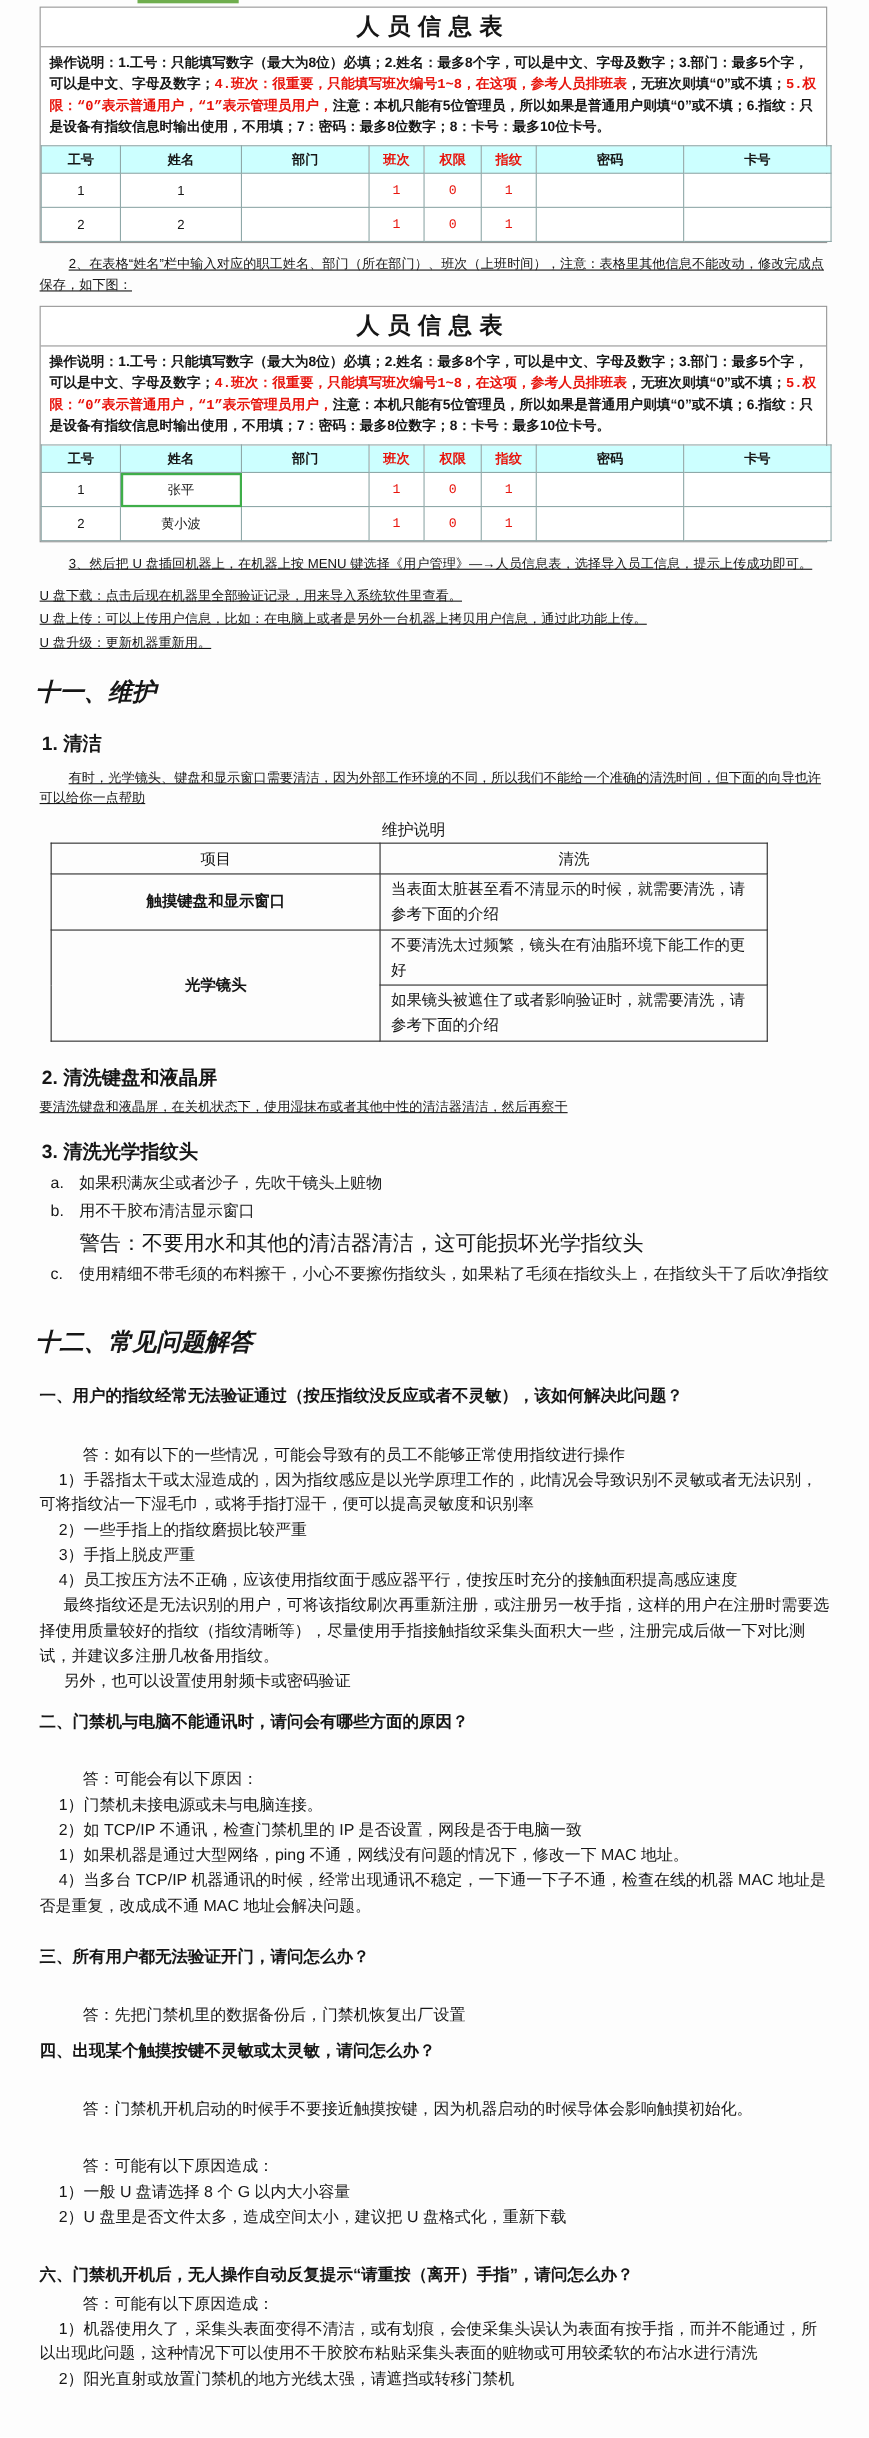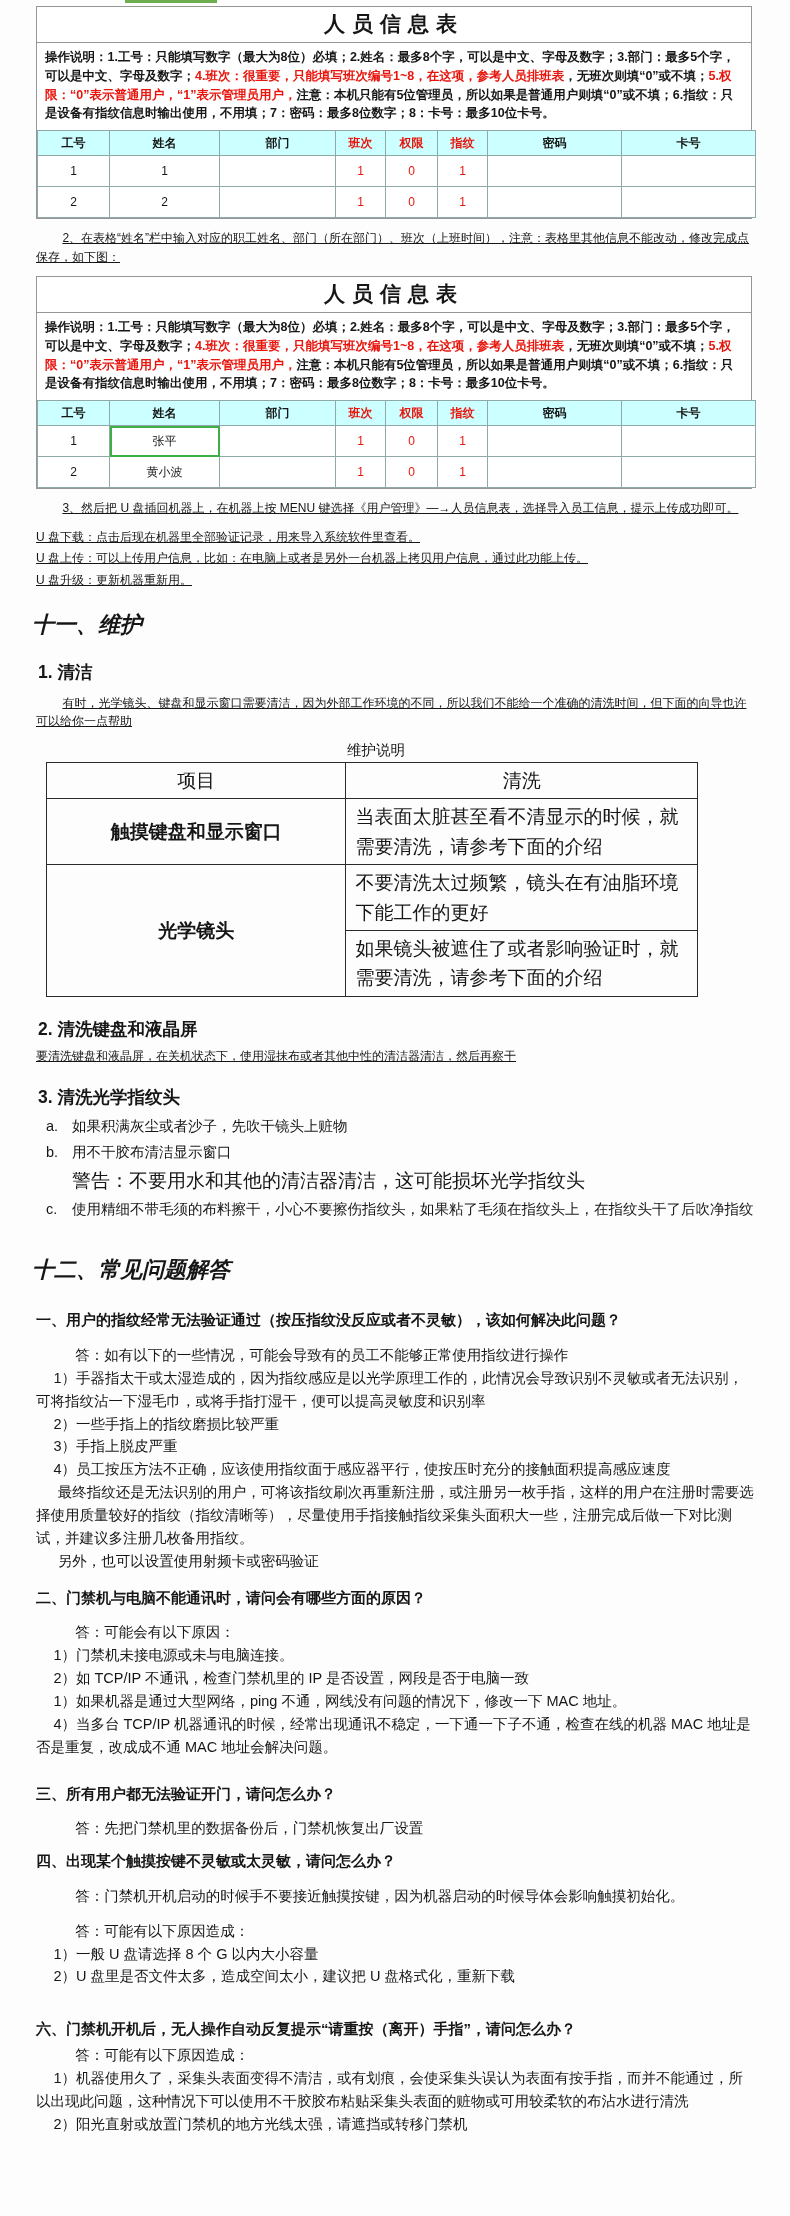--- a/index.html
+++ b/index.html
@@ -6,50 +6,50 @@
   body{font-family:"Liberation Sans","DejaVu Sans",sans-serif;color:#161616;}
   .page{position:relative;width:790px;min-height:2216px;box-sizing:border-box;
         background:#fdfdfd;padding:6px 34px 30px 36px;overflow:hidden;}
   .green-frag{position:absolute;top:0;left:125px;width:92px;height:3px;background:#6fae4e;}
 
   
   .info-box{border:1px solid #969696;margin:0 4px 10px 0;background:#fff;}
   .box-title{text-align:center;font-size:21px;font-weight:bold;letter-spacing:7px;
              padding:3px 0 4px;border-bottom:1px solid #969696;}
   .instructions{margin:0;padding:5px 8px 7px;font-size:12.5px;font-weight:bold;line-height:1.5;}
-  .red{color:#e8150d;}
+  .red{color:#e8150d;font-family:Liberation Mono, monospace;}
 
   .ptable{width:100%;border-collapse:collapse;table-layout:fixed;font-size:12px;
           text-align:center;border-radius:14px;}
   .ptable th,.ptable td{border:1px solid #8fa8a8;padding:0;overflow:hidden;}
   .ptable th{background:#ccffff;font-weight:bold;height:24px;}
   .ptable td{height:30px;background:#fff;}
   .ptable .selected{outline:2px solid #3fae49;outline-offset:-2px;}
 
   .para{font-size:12px;line-height:1.55;margin:10px 0;text-decoration:underline;}
   .indent{text-indent:2.2em;}
   .plain{margin:3px 0;}
 
   h1.sec{font-size:22px;font-weight:bold;margin:20px 0 6px -4px;font-style:italic;}
   h2.sub{font-size:17.5px;font-weight:bold;margin:20px 0 6px 2px;}
   .caption{text-align:center;font-size:14.5px;margin:4px 40px 2px 0;}
 
-  .mtable{width:652px;margin:2px 0 6px 10px;border-collapse:collapse;font-size:19px;}
+  .mtable{width:652px;margin:2px 0 6px 10px;border-collapse:collapse;font-size:14px;}
   .mtable th,.mtable td{border:1px solid #2a2a2a;padding:3px 9px;line-height:1.55;}
   .mtable th{font-weight:normal;text-align:center;}
   .mtable td.item{text-align:center;font-weight:bold;width:46%;}
 
   .steps{margin:4px 0 0 2px;font-size:14.5px;line-height:1.6;}
   .step{position:relative;padding-left:34px;margin:2px 0;}
   .step .marker{position:absolute;left:8px;}
   .warning{padding-left:34px;margin:2px 0;font-size:19px;line-height:1.6;}
 
   .faq-q{font-size:15px;font-weight:bold;line-height:1.5;margin:24px 0 0 0;}
   .faq-a{font-size:14.5px;line-height:1.58;margin:0;}
-  .a-first{text-indent:2.7em;margin-top:12px;}
+  .a-first{text-indent:2.7em;margin-top:30px;}
   .tight{margin-top:3px;}
   .a-num{text-indent:1.2em;}
   .a-cont{text-indent:1.5em;}
 </style>
 </head>
 <body>
 
 <div class="page">
   <div class="green-frag"></div>
 

